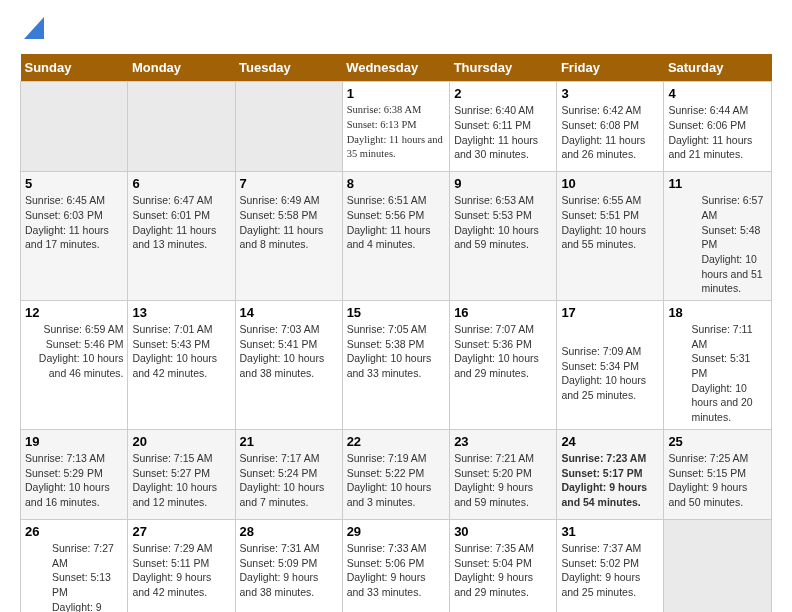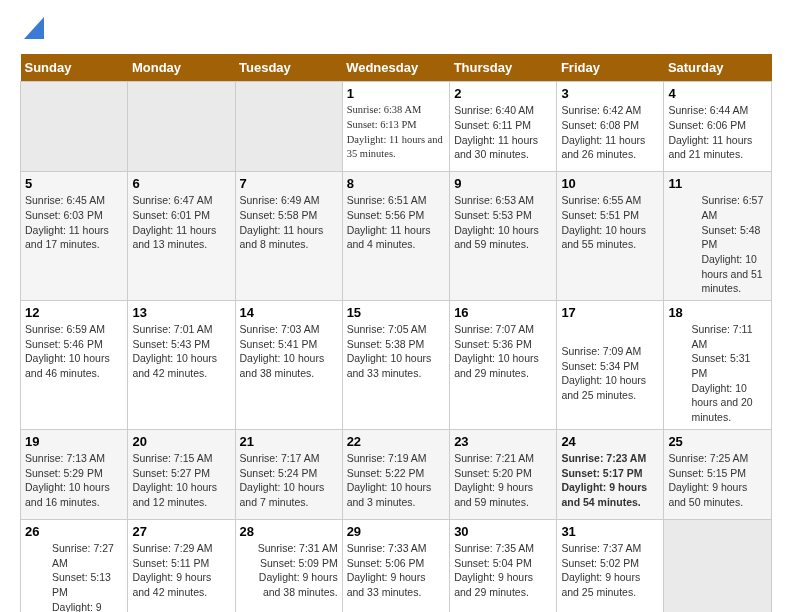--- a/index.html
+++ b/index.html
@@ -190,21 +190,21 @@
         <td>
           <span class="day-num">11</span>
           <div class="day-info" style="white-space: pre-line; margin-left: 33px;">Sunrise: 6:57 AM
 Sunset: 5:48 PM
 Daylight: 10 hours and 51 minutes.</div>
         </td>
       </tr>
       <tr>
         <td>
           <span class="day-num">12</span>
-          <div class="day-info" style="white-space: pre-line;">Sunrise: 6:59 AM
+          <div class="day-info" style="white-space: pre-line; text-align: right;">Sunrise: 6:59 AM
 Sunset: 5:46 PM
 Daylight: 10 hours and 46 minutes.</div>
         </td>
         <td>
           <span class="day-num">13</span>
           <div class="day-info" style="white-space: pre-line;">Sunrise: 7:01 AM
 Sunset: 5:43 PM
 Daylight: 10 hours and 42 minutes.</div>
         </td>
         <td>
@@ -290,21 +290,21 @@
 Daylight: 9 hours and 46 minutes.</div>
         </td>
         <td>
           <span class="day-num">27</span>
           <div class="day-info" style="white-space: pre-line;">Sunrise: 7:29 AM
 Sunset: 5:11 PM
 Daylight: 9 hours and 42 minutes.</div>
         </td>
         <td>
           <span class="day-num">28</span>
-          <div class="day-info" style="white-space: pre-line; text-align: right;">Sunrise: 7:31 AM
+          <div class="day-info" style="white-space: pre-line;">Sunrise: 7:31 AM
 Sunset: 5:09 PM
 Daylight: 9 hours and 38 minutes.</div>
         </td>
         <td>
           <span class="day-num">29</span>
           <div class="day-info" style="white-space: pre-line;">Sunrise: 7:33 AM
 Sunset: 5:06 PM
 Daylight: 9 hours and 33 minutes.</div>
         </td>
         <td>

